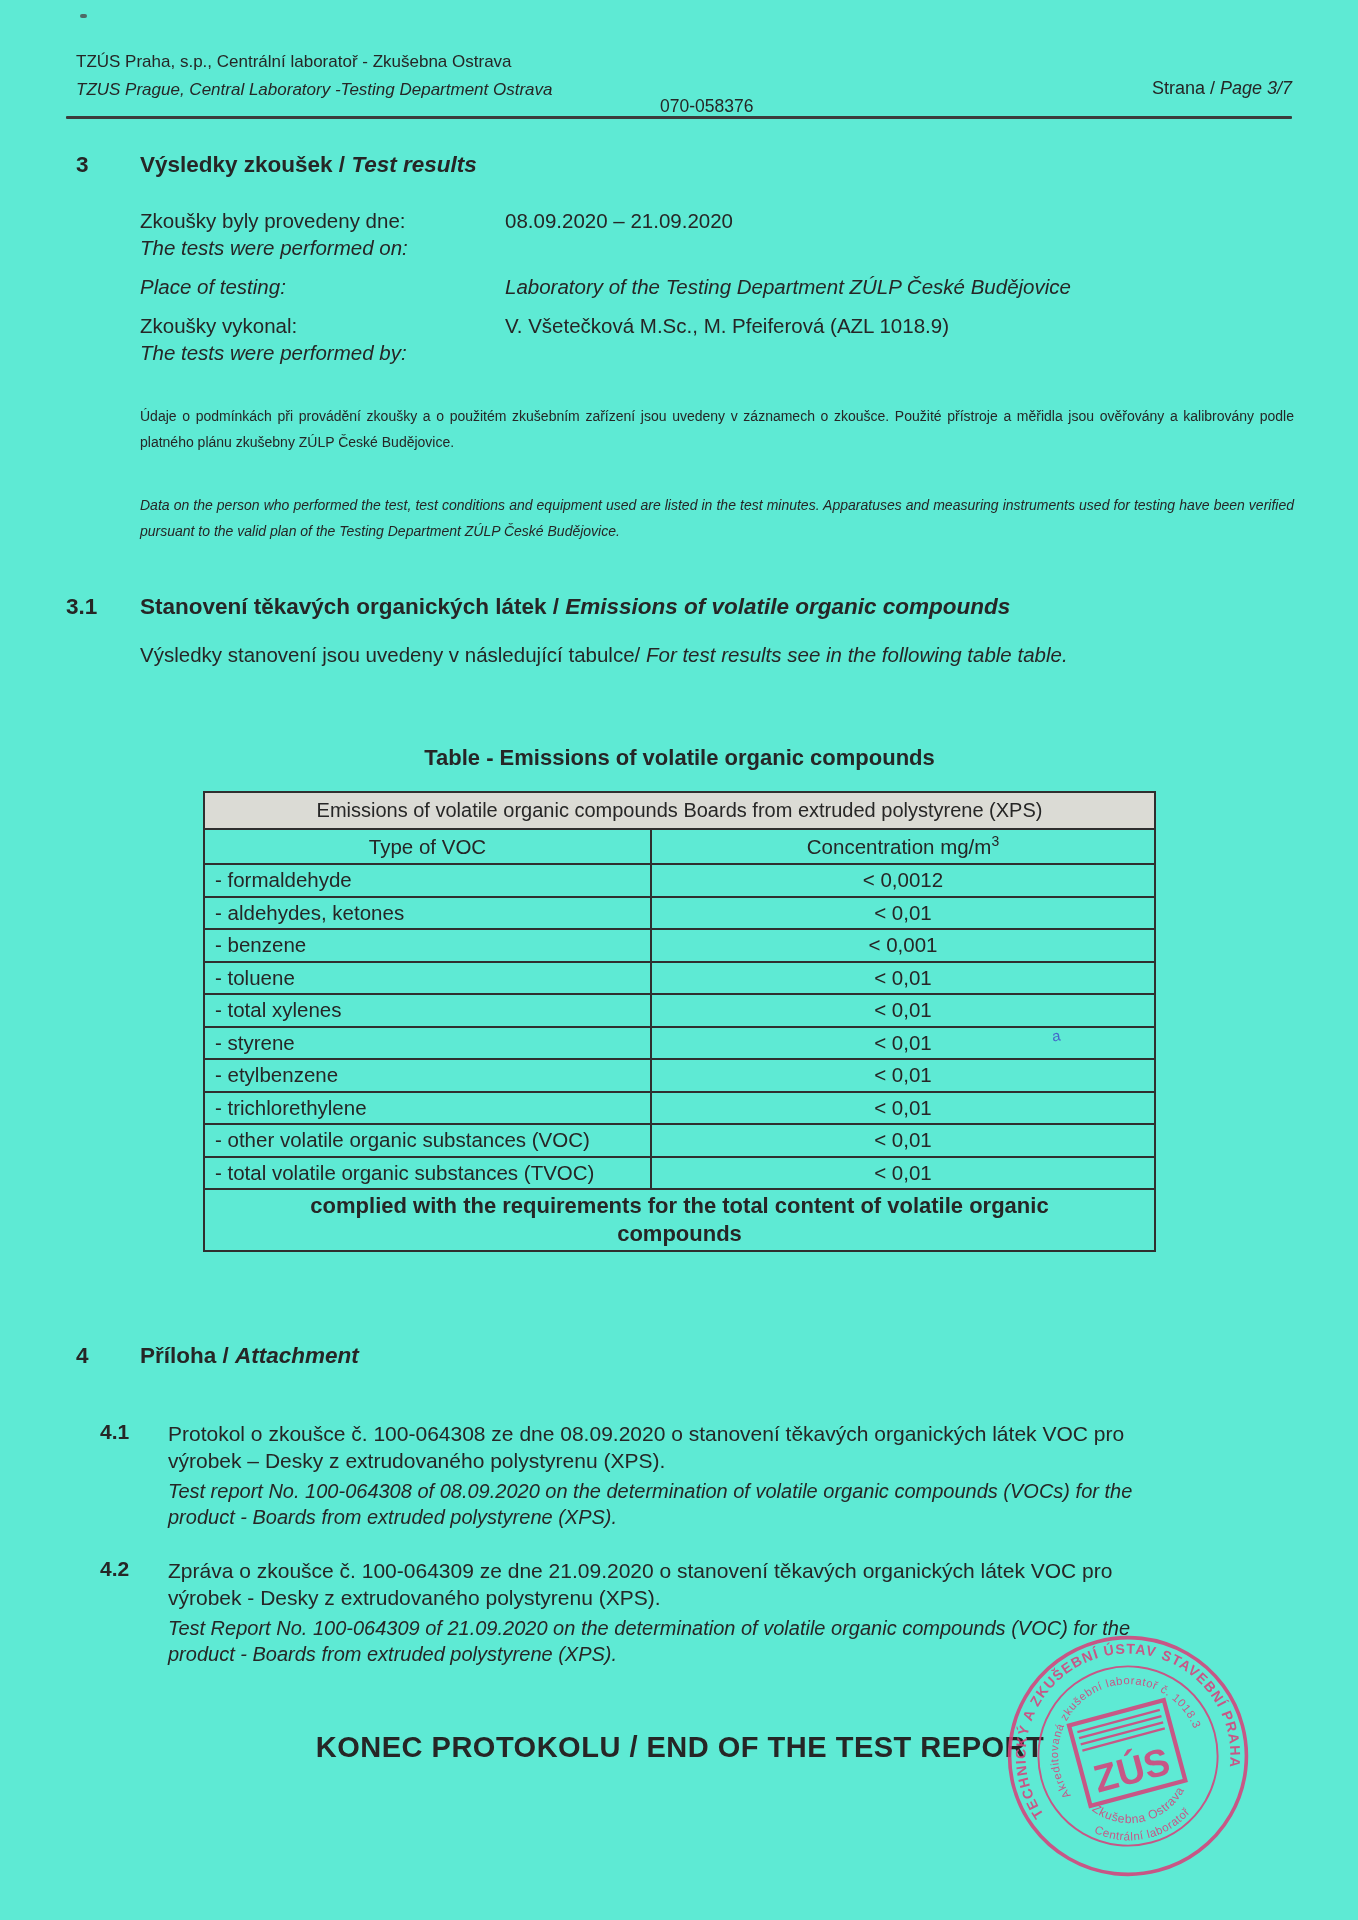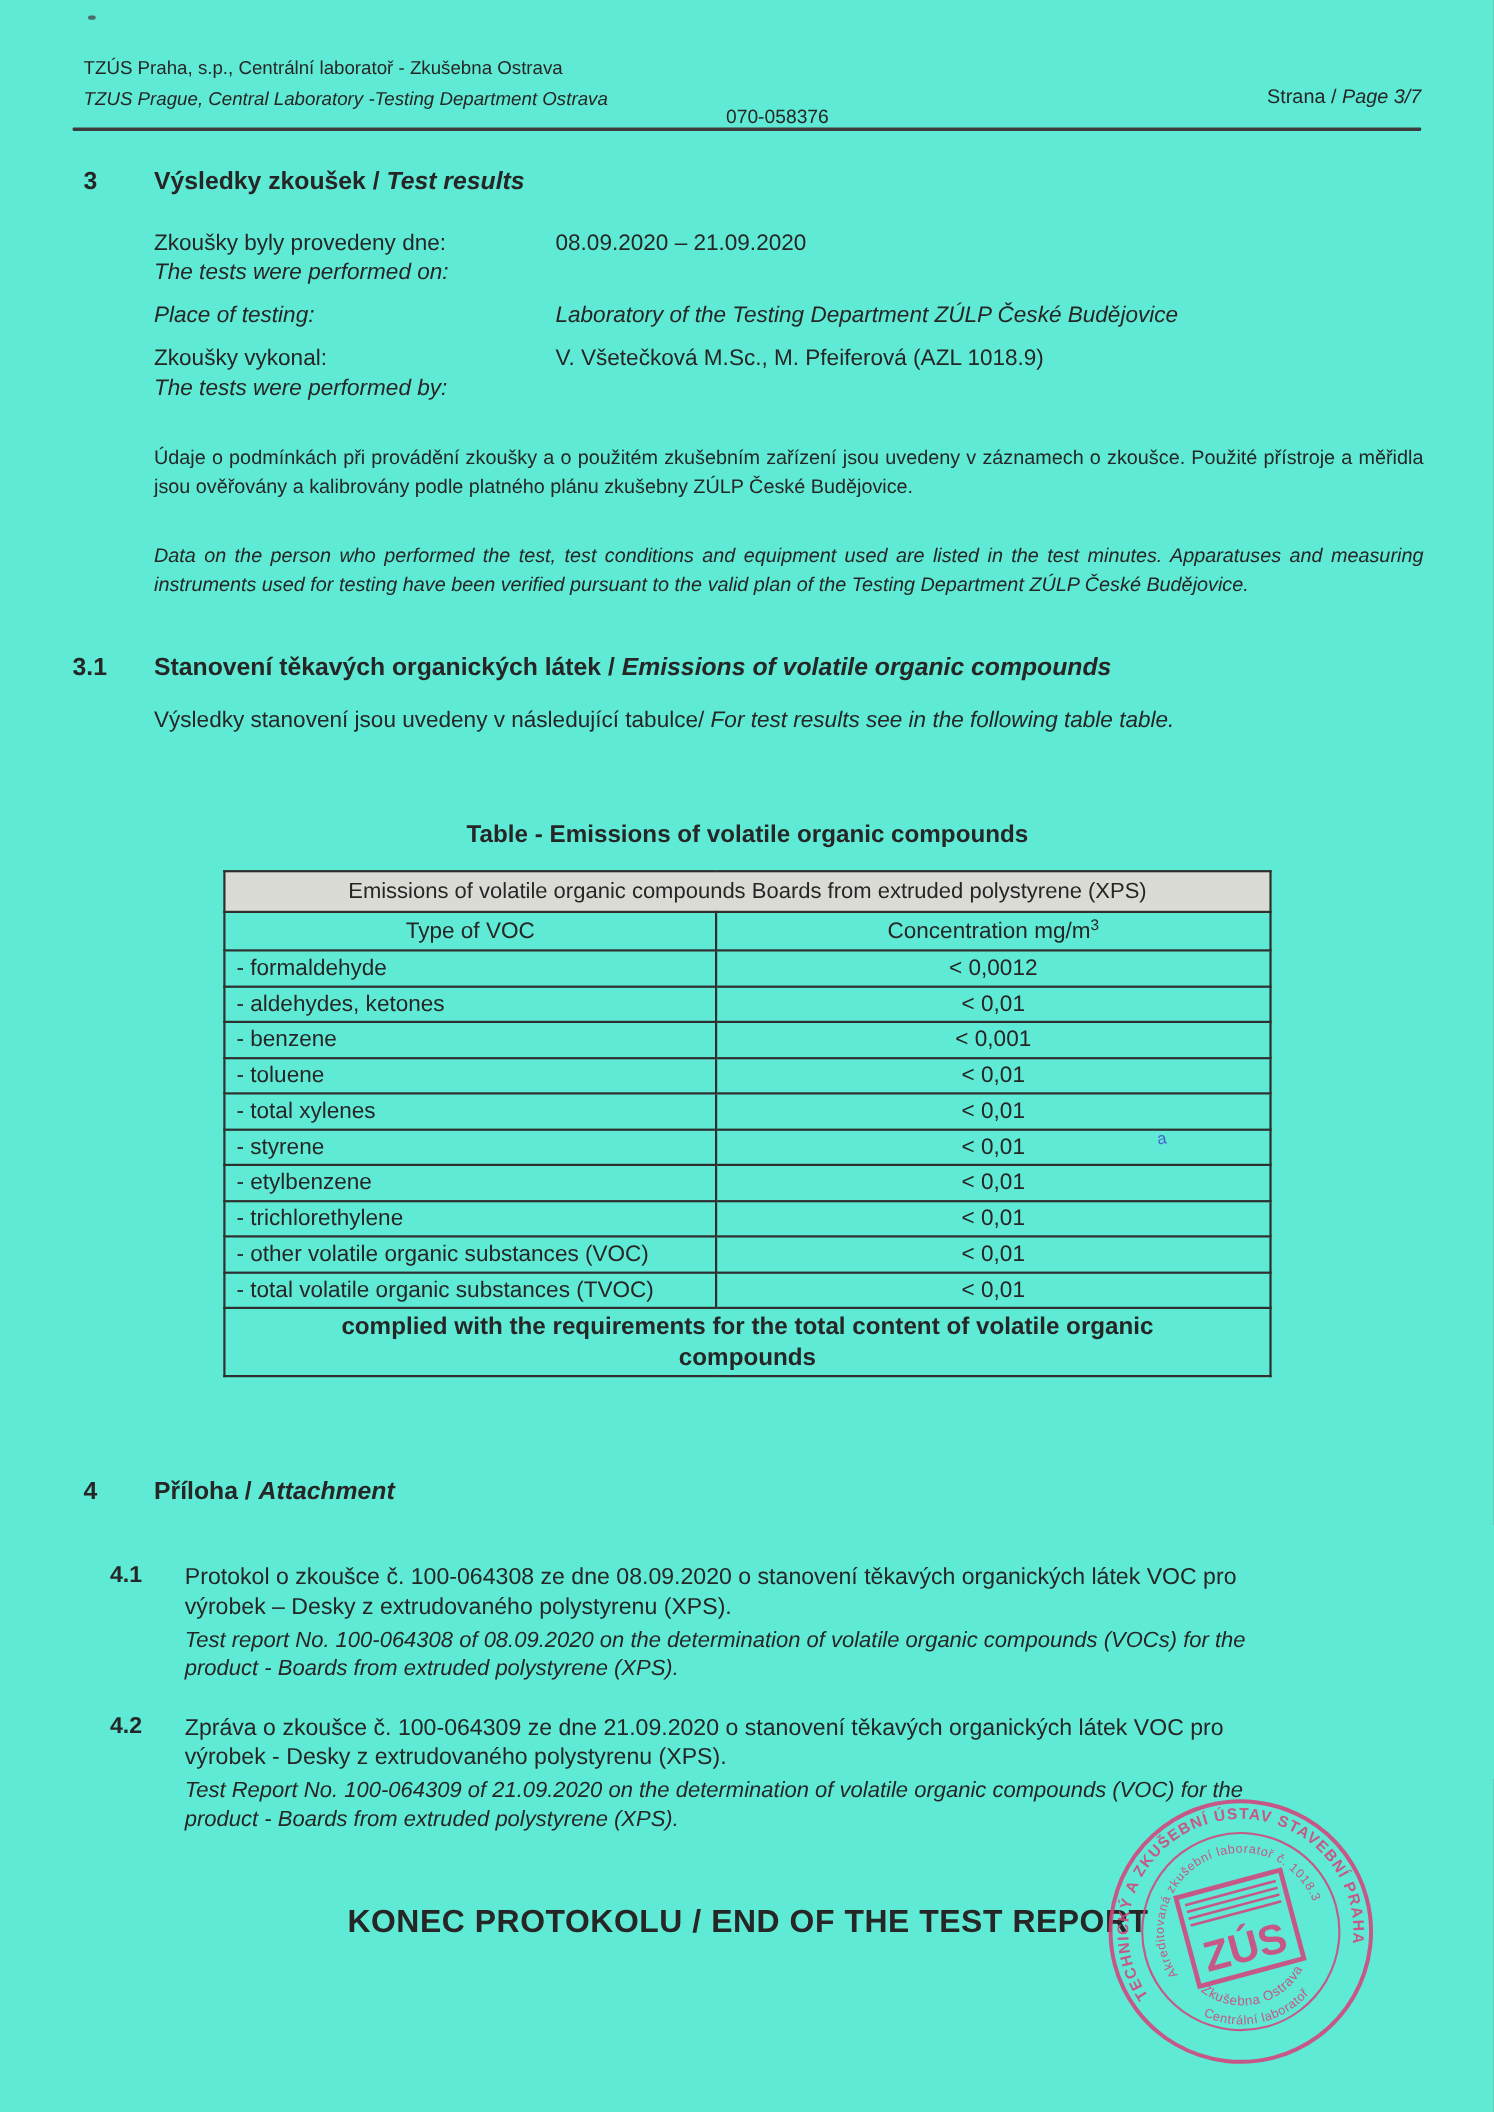--- a/index.html
+++ b/index.html
@@ -19,21 +19,21 @@
   .hdr-rule{top:116px; left:66px; width:1226px; height:3px; background:#3c3c3c; border-radius:1px;}
   
   .sec-row{display:flex;}
   .sec-num{width:64px; flex:none; font-weight:bold;}
   .h-sec{font-size:22.5px; font-weight:bold;}
   
   .fields{top:207px; left:140px; width:1160px; font-size:20.5px;}
   .frow{display:grid; grid-template-columns:365px 1fr; line-height:27px;}
   .fgroup{margin-bottom:12px;}
   
-  .para{left:140px; width:1154px; font-size:18px; line-height:26px; text-align:justify;}
+  .para{left:140px; width:1154px; font-size:14px; line-height:26px; text-align:justify;}
   
   .tbl-title{top:745px; left:203px; width:953px; text-align:center; font-size:22px; font-weight:bold;}
   table.voc{
     top:791px; left:203px; width:953px; position:absolute;
     border-collapse:collapse; font-size:20.5px;
   }
   table.voc td{border:2.4px solid #2f2f2f; padding:2px 10px;}
   td.span-hdr{background:var(--table_header_bg); text-align:center; height:31px; font-size:20px;}
   td.col-hdr{text-align:center; height:29px;margin-top:35px;}
   td.name-cell{height:26.5px;}

